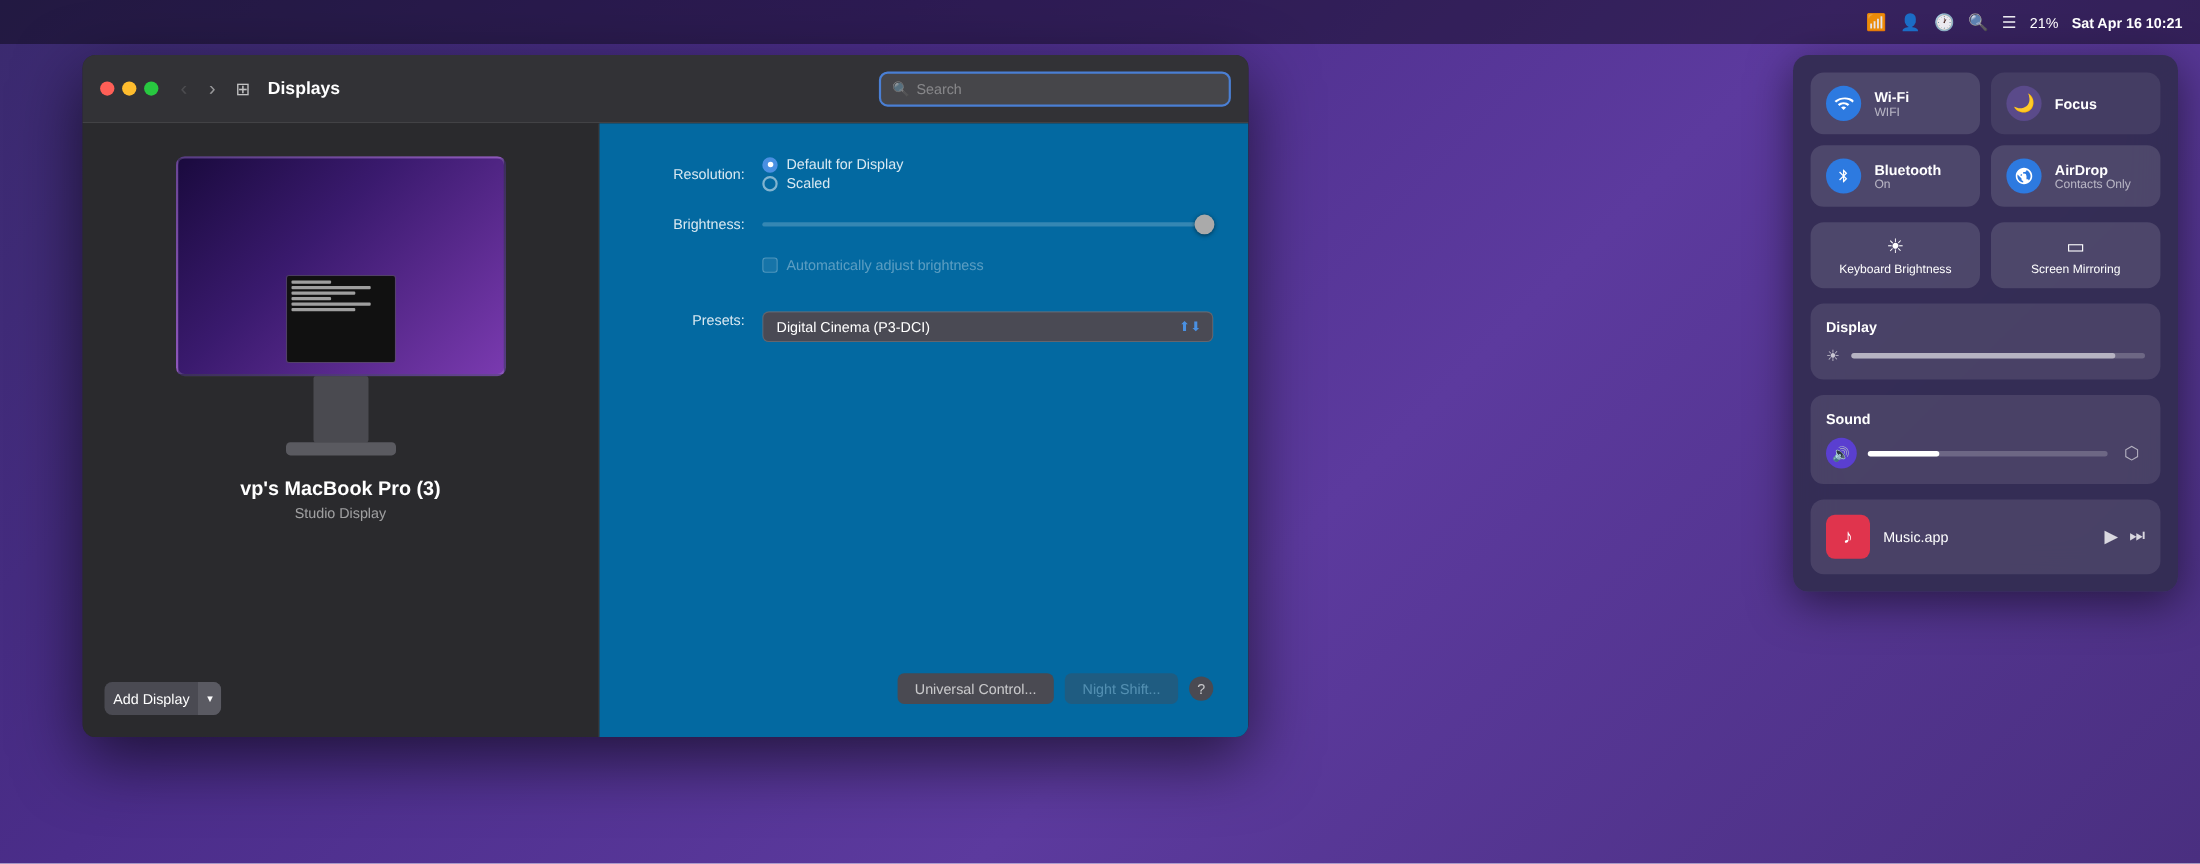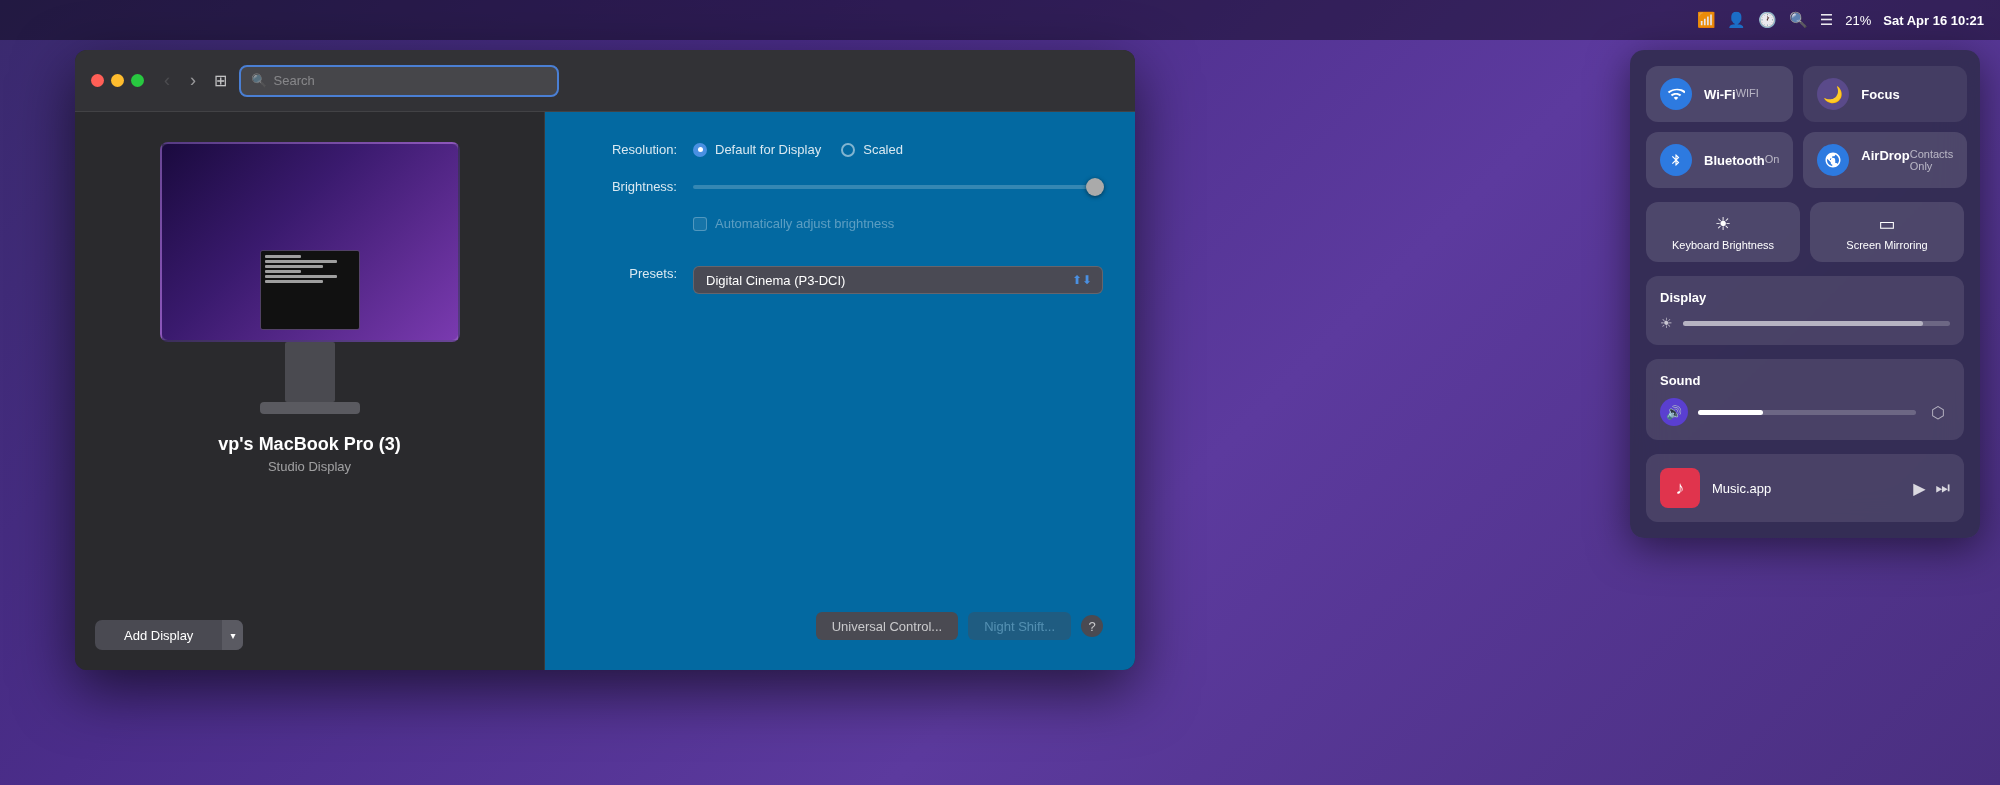--- a/index.html
+++ b/index.html
@@ -231,21 +231,21 @@
       background: #4a4a52;
       border: none;
       border-radius: 7px;
       overflow: hidden;
       cursor: pointer;
       height: 30px;
     }
     .add-display-label {
       color: white;
       font-size: 13px;
-      padding: 0 29px;
+      padding: 0 8px;
     }
     .add-display-chevron {
       background: #5a5a62;
       height: 100%;
       display: flex;
       align-items: center;
       padding: 0 8px;
       color: white;
       font-size: 10px;
     }
@@ -269,22 +269,22 @@
       color: rgba(255,255,255,0.85);
       font-size: 13px;
       text-align: right;
       width: 100px;
       flex-shrink: 0;
     }
 
     
     .radio-group {
       display: flex;
-      flex-direction: row;
-      gap: 20px;
+      flex-direction: column;
+      gap: 2px;
     }
     .radio-option {
       display: flex;
       align-items: center;
       gap: 8px;
       cursor: pointer;
     }
     .radio-circle {
       width: 14px;
       height: 14px;
@@ -447,21 +447,21 @@
       height: 32px;
       border-radius: 50%;
       display: flex;
       align-items: center;
       justify-content: center;
       flex-shrink: 0;
     }
     .cc-tile-icon.blue { background: #2d7ae0; }
     .cc-tile-info {
       display: flex;
-      flex-direction: row;
+      flex-direction: column;
     }
     .cc-tile-name {
       color: white;
       font-size: 13px;
       font-weight: 600;
     }
     .cc-tile-sub {
       color: rgba(255,255,255,0.6);
       font-size: 11px;
     }
@@ -625,20 +625,21 @@
 
   <div class="titlebar">
     <div class="traffic-lights">
       <div class="traffic-light tl-red"></div>
       <div class="traffic-light tl-yellow"></div>
       <div class="traffic-light tl-green"></div>
     </div>
     <button class="nav-btn disabled">‹</button>
     <button class="nav-btn">›</button>
     <span class="grid-btn">⊞</span>
+    <span class="window-title">Displays</span>
     <div class="search-box">
       <span class="search-icon-svg">🔍</span>
       <span class="search-input-display">Search</span>
     </div>
   </div>
 
   <div class="content-area">
 
     <div class="left-panel">
 

